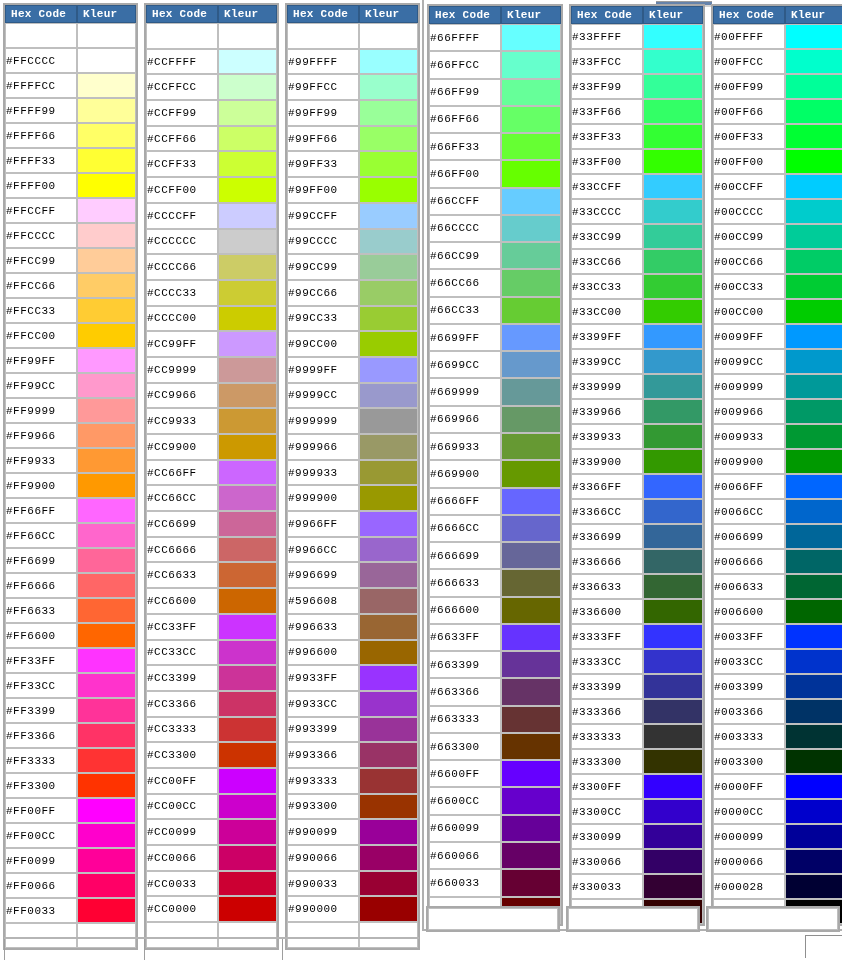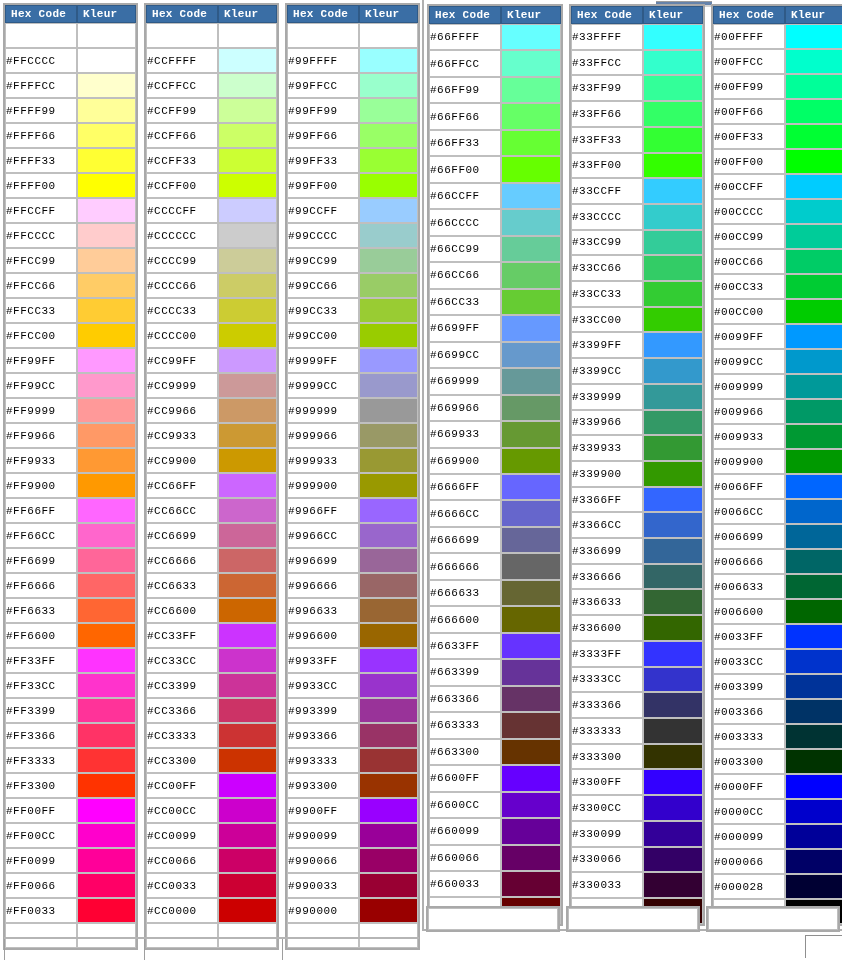--- a/index.html
+++ b/index.html
@@ -321,24 +321,20 @@
           </tr>
           <tr>
             <td class="hexcell c-hex">#CCCCFF</td>
             <td class="swatch c-kl" style="background-color: rgb(204, 204, 255);"></td>
           </tr>
           <tr>
             <td class="hexcell c-hex">#CCCCCC</td>
             <td class="swatch c-kl" style="background-color: rgb(204, 204, 204);"></td>
           </tr>
           <tr>
-            <td class="hexcell c-hex">#CCCC99</td>
-            <td class="swatch c-kl" style="background-color: rgb(204, 204, 153);"></td>
-          </tr>
-          <tr>
             <td class="hexcell c-hex">#CCCC66</td>
             <td class="swatch c-kl" style="background-color: rgb(204, 204, 102);"></td>
           </tr>
           <tr>
             <td class="hexcell c-hex">#CCCC33</td>
             <td class="swatch c-kl" style="background-color: rgb(204, 204, 51);"></td>
           </tr>
           <tr>
             <td class="hexcell c-hex">#CCCC00</td>
             <td class="swatch c-kl" style="background-color: rgb(204, 204, 0);"></td>
@@ -531,21 +527,21 @@
           </tr>
           <tr>
             <td class="hexcell c-hex">#9966CC</td>
             <td class="swatch c-kl" style="background-color: rgb(153, 102, 204);"></td>
           </tr>
           <tr>
             <td class="hexcell c-hex">#996699</td>
             <td class="swatch c-kl" style="background-color: rgb(153, 102, 153);"></td>
           </tr>
           <tr>
-            <td class="hexcell c-hex">#996666</td>
+            <td class="hexcell c-hex">#596608</td>
             <td class="swatch c-kl" style="background-color: rgb(153, 102, 102);"></td>
           </tr>
           <tr>
             <td class="hexcell c-hex">#996633</td>
             <td class="swatch c-kl" style="background-color: rgb(153, 102, 51);"></td>
           </tr>
           <tr>
             <td class="hexcell c-hex">#996600</td>
             <td class="swatch c-kl" style="background-color: rgb(153, 102, 0);"></td>
           </tr>
@@ -565,24 +561,20 @@
             <td class="hexcell c-hex">#993366</td>
             <td class="swatch c-kl" style="background-color: rgb(153, 51, 102);"></td>
           </tr>
           <tr>
             <td class="hexcell c-hex">#993333</td>
             <td class="swatch c-kl" style="background-color: rgb(153, 51, 51);"></td>
           </tr>
           <tr>
             <td class="hexcell c-hex">#993300</td>
             <td class="swatch c-kl" style="background-color: rgb(153, 51, 0);"></td>
-          </tr>
-          <tr>
-            <td class="hexcell c-hex">#9900FF</td>
-            <td class="swatch c-kl" style="background-color: rgb(153, 0, 255);"></td>
           </tr>
           <tr>
             <td class="hexcell c-hex">#990099</td>
             <td class="swatch c-kl" style="background-color: rgb(153, 0, 153);"></td>
           </tr>
           <tr>
             <td class="hexcell c-hex">#990066</td>
             <td class="swatch c-kl" style="background-color: rgb(153, 0, 102);"></td>
           </tr>
           <tr>
@@ -686,24 +678,20 @@
           </tr>
           <tr>
             <td class="hexcell c-hex">#6666CC</td>
             <td class="swatch c-kl" style="background-color: rgb(102, 102, 204);"></td>
           </tr>
           <tr>
             <td class="hexcell c-hex">#666699</td>
             <td class="swatch c-kl" style="background-color: rgb(102, 102, 153);"></td>
           </tr>
           <tr>
-            <td class="hexcell c-hex">#666666</td>
-            <td class="swatch c-kl" style="background-color: rgb(102, 102, 102);"></td>
-          </tr>
-          <tr>
             <td class="hexcell c-hex">#666633</td>
             <td class="swatch c-kl" style="background-color: rgb(102, 102, 51);"></td>
           </tr>
           <tr>
             <td class="hexcell c-hex">#666600</td>
             <td class="swatch c-kl" style="background-color: rgb(102, 102, 0);"></td>
           </tr>
           <tr>
             <td class="hexcell c-hex">#6633FF</td>
             <td class="swatch c-kl" style="background-color: rgb(102, 51, 255);"></td>
@@ -854,20 +842,24 @@
             <td class="hexcell c-hex">#336600</td>
             <td class="swatch c-kl" style="background-color: rgb(51, 102, 0);"></td>
           </tr>
           <tr>
             <td class="hexcell c-hex">#3333FF</td>
             <td class="swatch c-kl" style="background-color: rgb(51, 51, 255);"></td>
           </tr>
           <tr>
             <td class="hexcell c-hex">#3333CC</td>
             <td class="swatch c-kl" style="background-color: rgb(51, 51, 204);"></td>
+          </tr>
+          <tr>
+            <td class="hexcell c-hex">#333399</td>
+            <td class="swatch c-kl" style="background-color: rgb(51, 51, 153);"></td>
           </tr>
           <tr>
             <td class="hexcell c-hex">#333366</td>
             <td class="swatch c-kl" style="background-color: rgb(51, 51, 102);"></td>
           </tr>
           <tr>
             <td class="hexcell c-hex">#333333</td>
             <td class="swatch c-kl" style="background-color: rgb(51, 51, 51);"></td>
           </tr>
           <tr>

